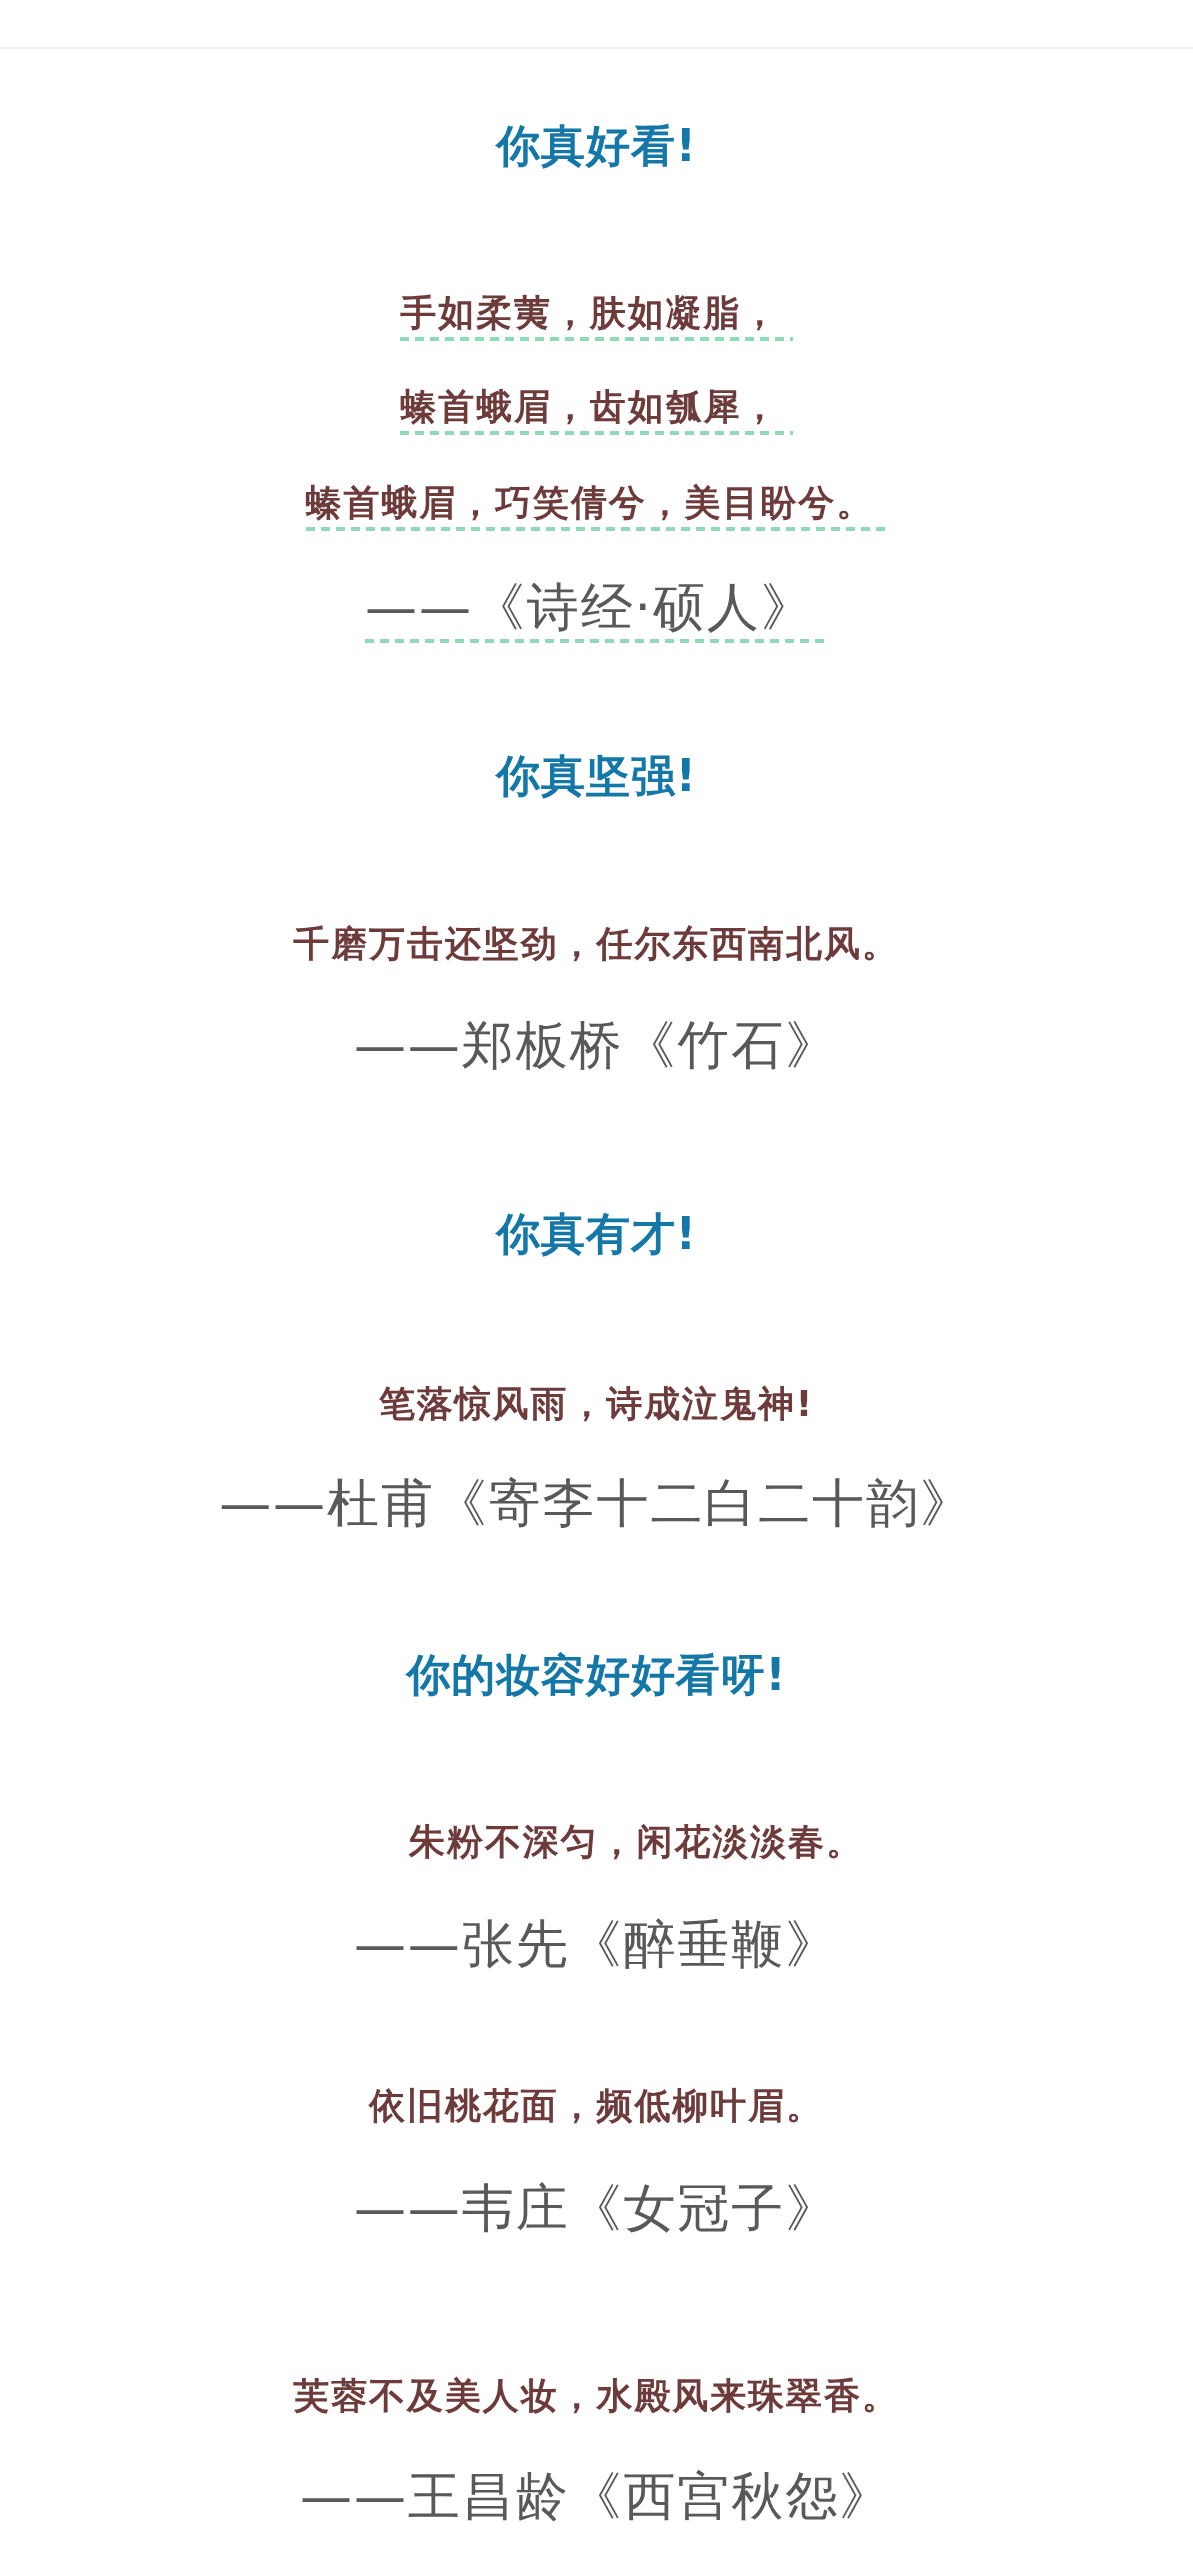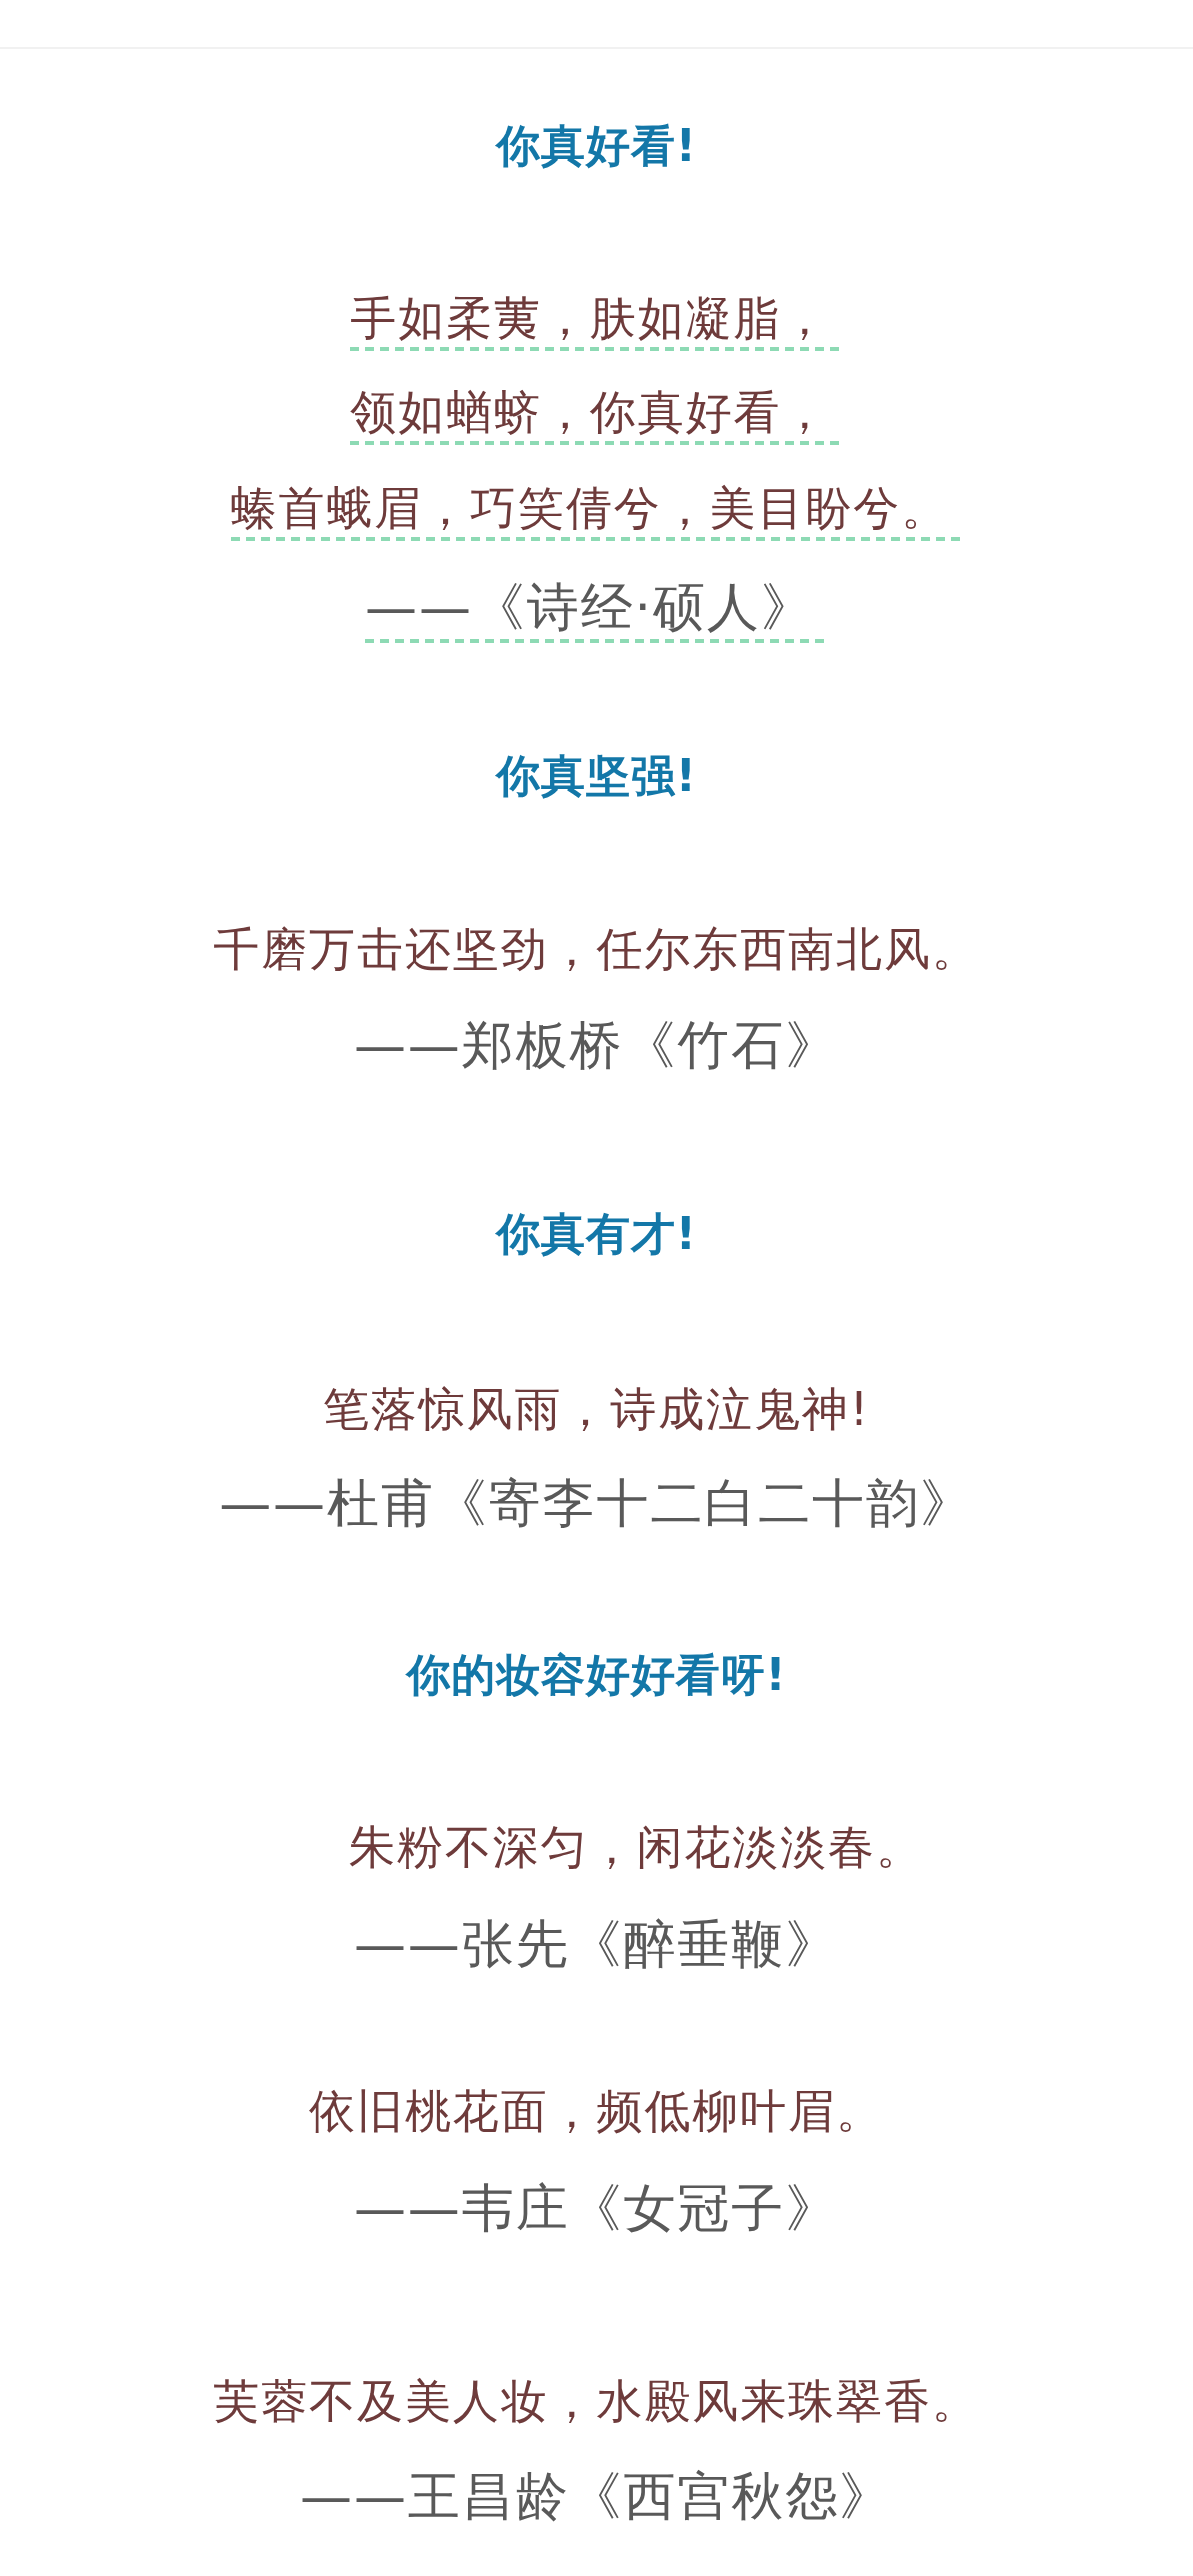--- a/index.html
+++ b/index.html
@@ -31,22 +31,23 @@
       line-height: 1;
     }
     .heading {
       color: #1377a8;
       font-weight: bold;
       font-size: 44px;
       letter-spacing: 0.9px;
     }
     .verse {
       color: #6e3b3b;
-      font-size: 46px;
+      font-size: 36px;
       letter-spacing: 1.9px;
+      font-weight: bold;
     }
     .source {
       color: #595959;
       font-size: 52px;
       letter-spacing: 1.9px;
     }
     .dashed {
       display: inline-block;
       padding: 0 13.3px 9.5px 0;
       background-image: linear-gradient(to right, #8ddab4 0, #8ddab4 9.5px, transparent 9.5px, transparent 15px);
@@ -64,21 +65,21 @@
 <div class="top-divider"></div>
 
 <div class="row heading" style="top:124px;">
   <span>你真好看!</span>
 </div>
 
 <div class="row verse" style="top:295px;">
   <span class="dashed" style="padding-left:0;">手如柔荑，肤如凝脂，</span>
 </div>
 <div class="row verse" style="top:389px;">
-  <span class="dashed">领如蝤蛴，你真好看，</span>
+  <span class="dashed">螓首蛾眉，齿如瓠犀，</span>
 </div>
 <div class="row verse" style="top:485px;">
   <span class="dashed">螓首蛾眉，巧笑倩兮，美目盼兮。</span>
 </div>
 <div class="row source" style="top:581px;">
   <span class="dashed">——《诗经·硕人》</span>
 </div>
 
 <div class="row heading" style="top:754px;">
   <span>你真坚强!</span>

